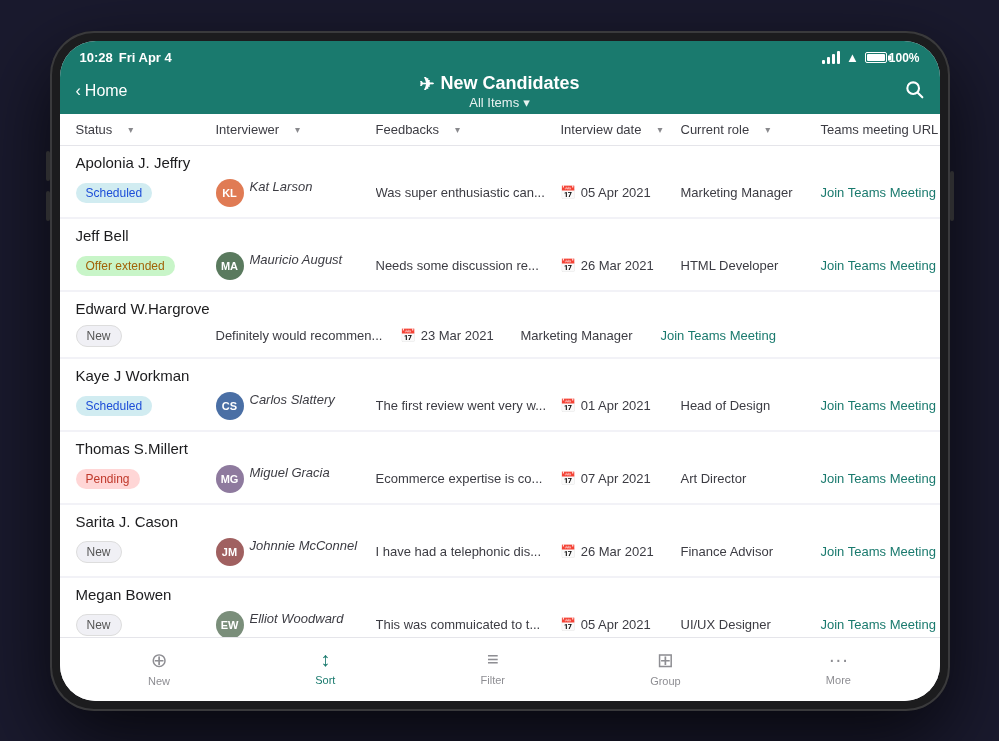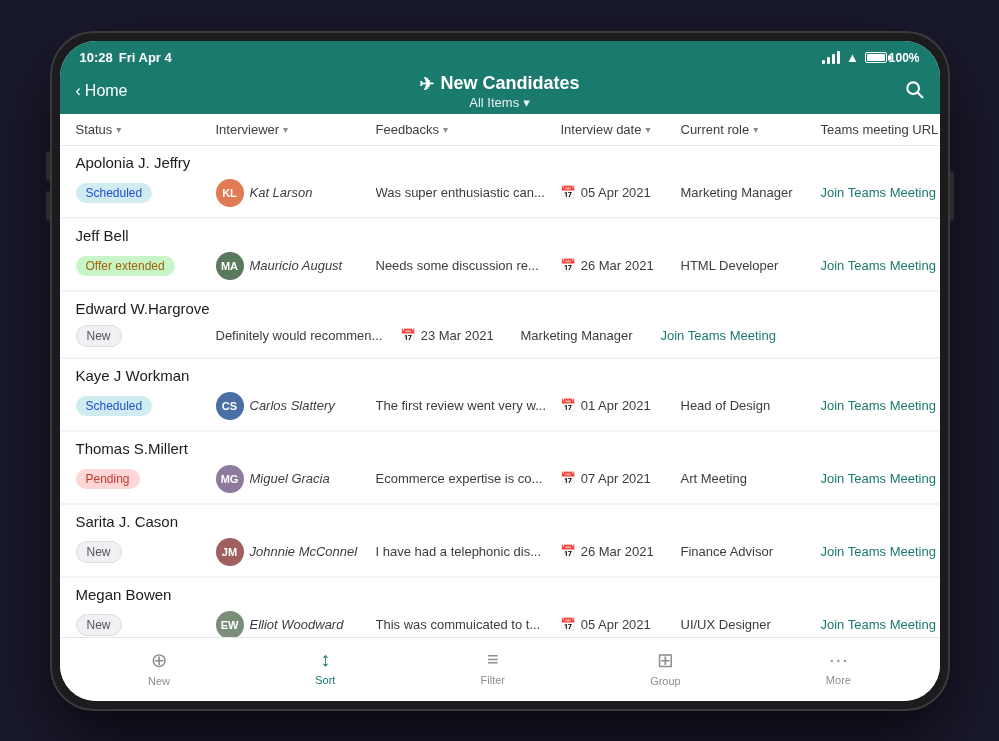--- a/index.html
+++ b/index.html
@@ -132,21 +132,21 @@
       align-items: center;
       padding: 8px 16px;
       border-bottom: 1px solid #e5e5ea;
       font-size: 13px;
       color: #3c3c43;
       font-weight: 500;
     }
     .col-header {
       display: flex;
       align-items: center;
-      gap: 4px;
+      gap: 16px;
       cursor: pointer;
     }
     .col-header .chevron { font-size: 10px; opacity: 0.6; }
     .col-status { width: 140px; flex-shrink: 0; }
     .col-interviewer { width: 160px; flex-shrink: 0; }
     .col-feedbacks { width: 185px; flex-shrink: 0; }
     .col-interview-date { width: 120px; flex-shrink: 0; }
     .col-current-role { width: 140px; flex-shrink: 0; }
     .col-teams-url { width: 140px; flex-shrink: 0; }
     
@@ -178,21 +178,20 @@
       border-radius: 12px;
       font-size: 12px;
       font-weight: 500;
     }
     .badge-scheduled { background: #d1ecf1; color: #1d4ed8; }
     .badge-offer { background: #c8f5c8; color: #a16207; }
     .badge-new { background: #f0f0f5; color: #555; border: 1px solid #ddd; }
     .badge-pending { background: #ffd6d6; color: #c0392b; }
     .interviewer-cell {
       display: flex;
-      align-items: center;
       gap: 6px;
       width: 160px;
       flex-shrink: 0;
     }
     .avatar {
       width: 28px;
       height: 28px;
       border-radius: 50%;
       display: flex;
       align-items: center;
@@ -430,21 +429,21 @@
             <div style="width: 140px; flex-shrink: 0;"><span class="status-badge badge-pending">Pending</span></div>
             <div class="interviewer-cell">
               <div class="avatar" style="background: rgb(142, 122, 158);">MG</div>
               <span class="interviewer-name">Miguel Gracia</span>
             </div>
             <div class="feedback-cell">Ecommerce expertise is co...</div>
             <div class="date-cell">
               <span class="cal-icon">📅</span>
               <span>07 Apr 2021</span>
             </div>
-            <div class="role-cell">Art Meeting</div>
+            <div class="role-cell">Art Director</div>
             <div class="teams-link">Join Teams Meeting</div>
           </div>
         </div>
         <div class="candidate-section">
           <div class="candidate-name-row">Sarita J. Cason</div>
           <div class="candidate-data-row">
             <div style="width: 140px; flex-shrink: 0;"><span class="status-badge badge-new">New</span></div>
             <div class="interviewer-cell">
               <div class="avatar" style="background: rgb(160, 96, 96);">JM</div>
               <span class="interviewer-name">Johnnie McConnel</span>

